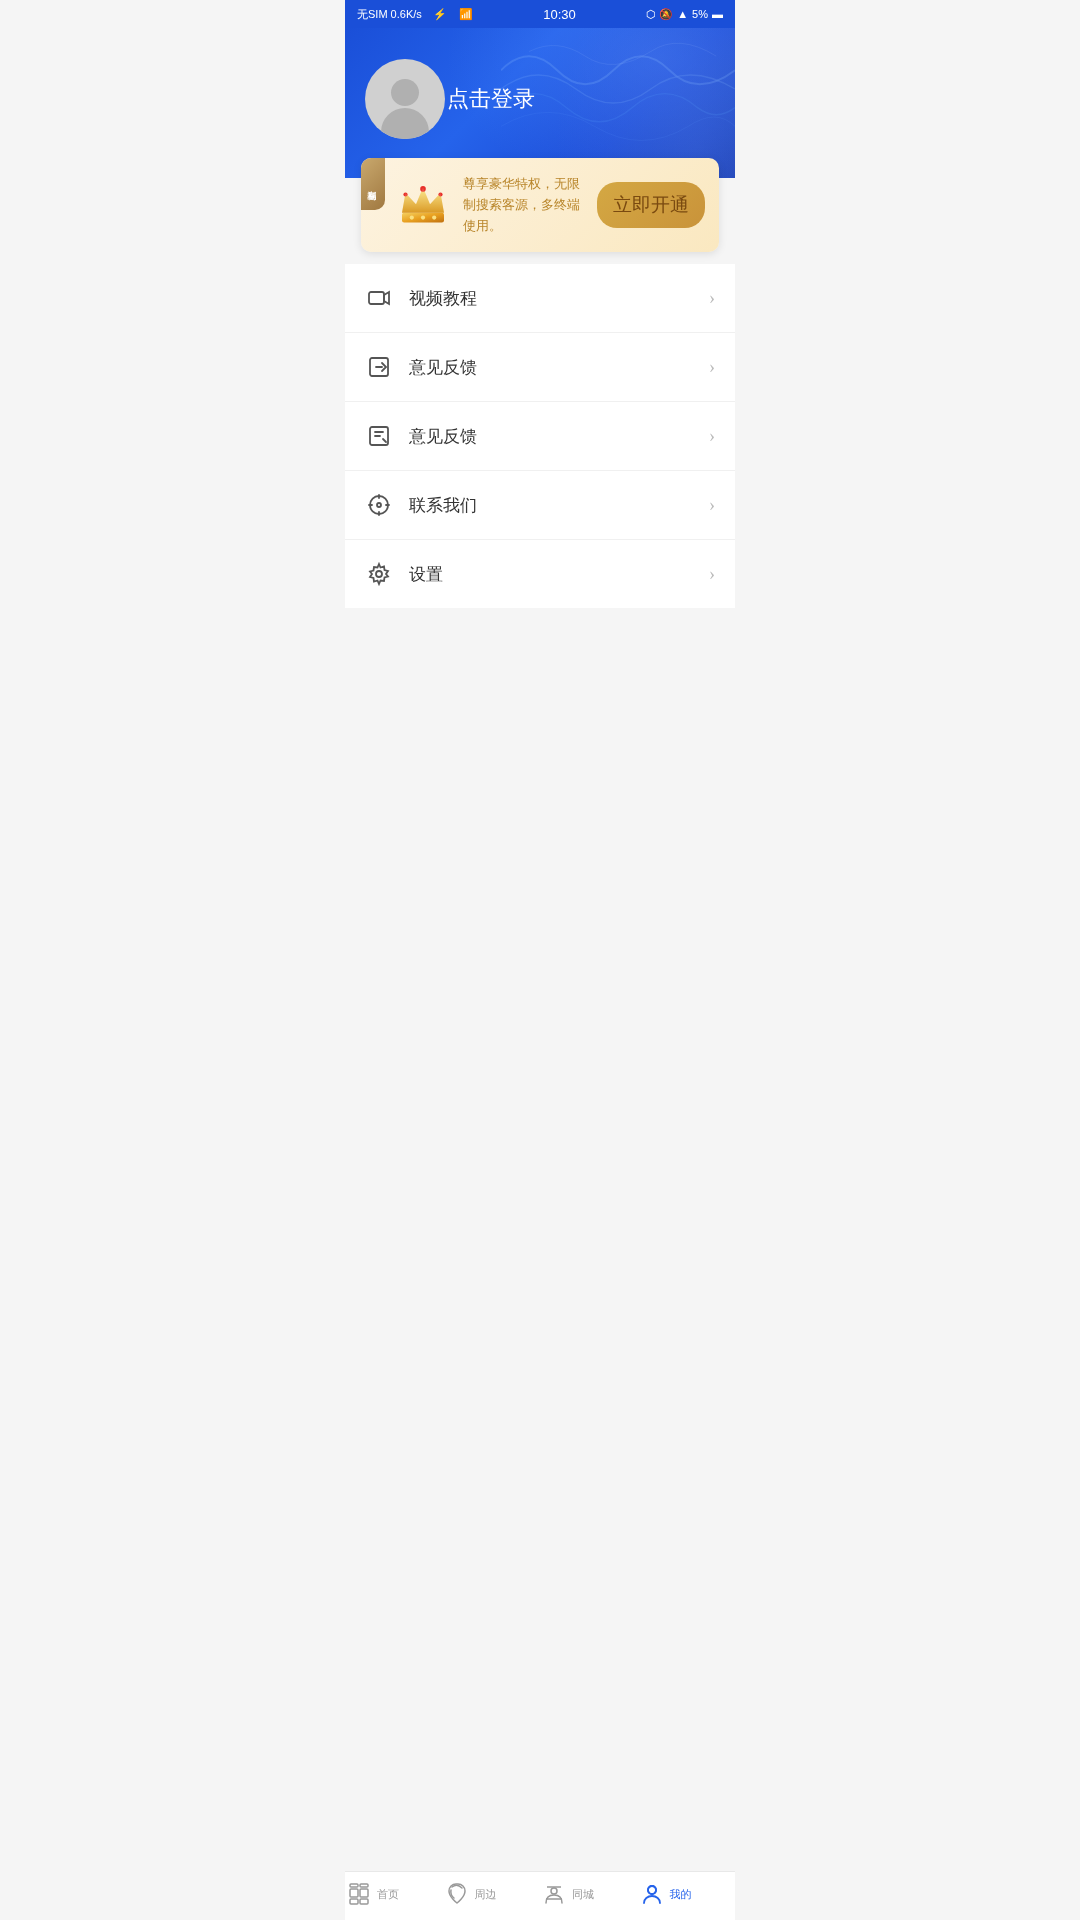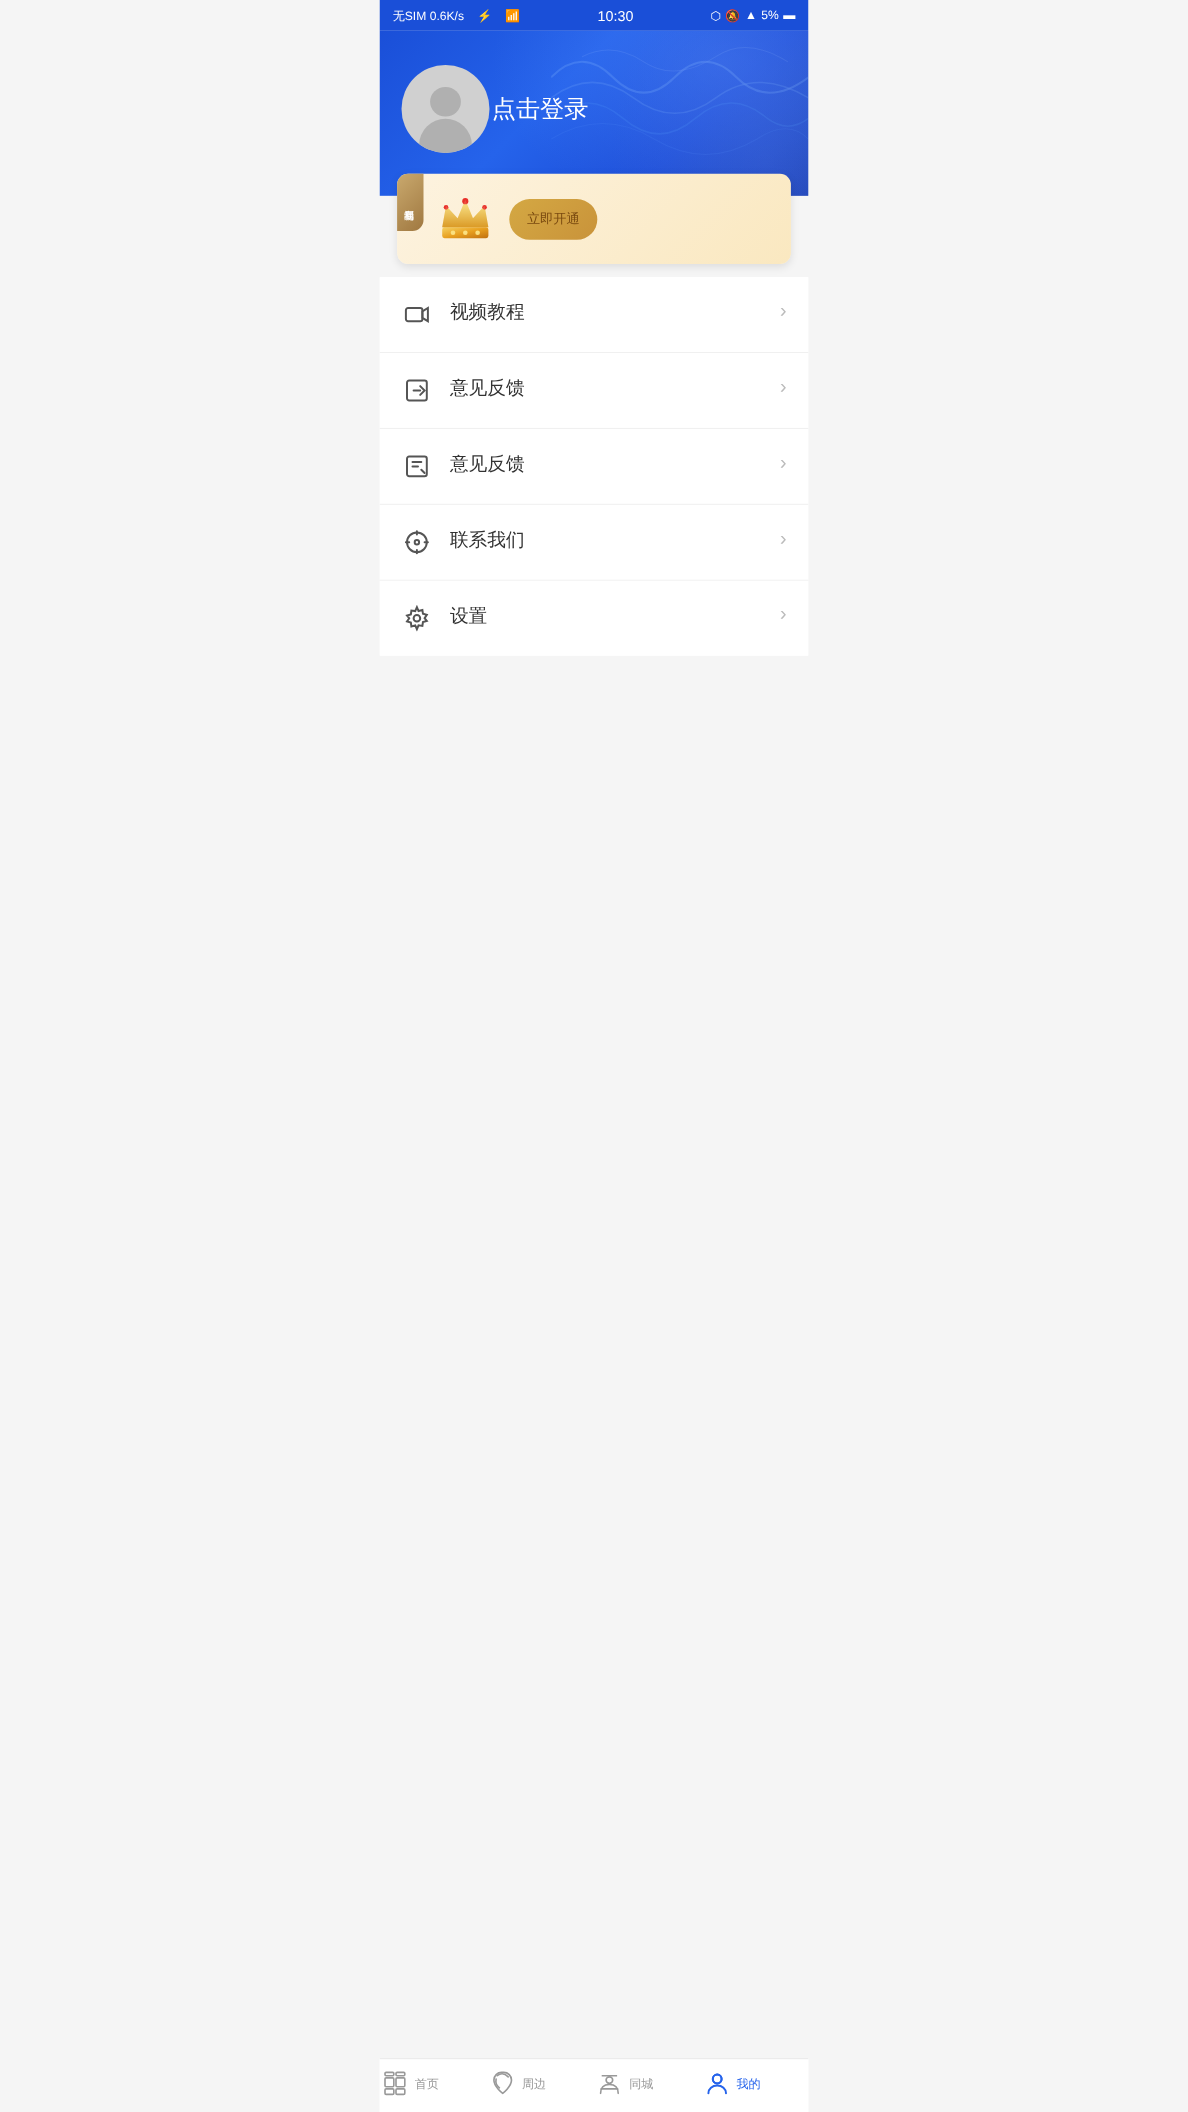--- a/index.html
+++ b/index.html
@@ -143,39 +143,40 @@
       color: #b8852a;
       font-size: 13px;
       line-height: 1.6;
     }
     .vip-activate-btn {
       background: linear-gradient(135deg, #d4a843, #c9933a);
       color: #7a4a10;
       border: none;
       border-radius: 20px;
       padding: 10px 16px;
-      font-size: 12px;
+      font-size: 19px;
       font-weight: 500;
       white-space: nowrap;
       cursor: pointer;
       flex-shrink: 0;
     }
 
     
     .menu-section {
       background: white;
       margin-top: 12px;
     }
     .menu-item {
       display: flex;
-      align-items: flex-start;
+      align-items: center;
       padding: 20px 20px;
       border-bottom: 1px solid #f0f0f0;
       cursor: pointer;
       background: white;
+      font-family: Liberation Serif, serif;
     }
     .menu-item:last-child {
       border-bottom: none;
     }
     .menu-icon {
       width: 28px;
       height: 28px;
       margin-right: 16px;
       display: flex;
       align-items: center;
@@ -306,20 +307,21 @@
       <circle cx="15" cy="20" r="3" fill="#e8302a"></circle>
       <circle cx="65" cy="20" r="3" fill="#e8302a"></circle>
 
       <polygon points="10,46 15,18 30,34 40,10 50,34 65,18 70,46" fill="rgba(255,255,200,0.15)"></polygon>
 
       <circle cx="24" cy="53" r="3" fill="#fae080"></circle>
       <circle cx="40" cy="53" r="3" fill="#fae080"></circle>
       <circle cx="56" cy="53" r="3" fill="#fae080"></circle>
     </svg>
 
+    <div class="vip-text">尊享豪华特权，无限制搜索客源，多终端使用。</div>
     <button class="vip-activate-btn">立即开通</button>
   </div>
 
   <div class="menu-section">
 
     <div class="menu-item">
       <div class="menu-icon">
         <svg width="24" height="24" viewBox="0 0 24 24" stroke="#555" stroke-width="1.8" fill="none" xmlns="http://www.w3.org/2000/svg">
           <rect x="2" y="6" width="15" height="12" rx="2"></rect>
           <path d="M17 9l5-3v12l-5-3V9z"></path>

